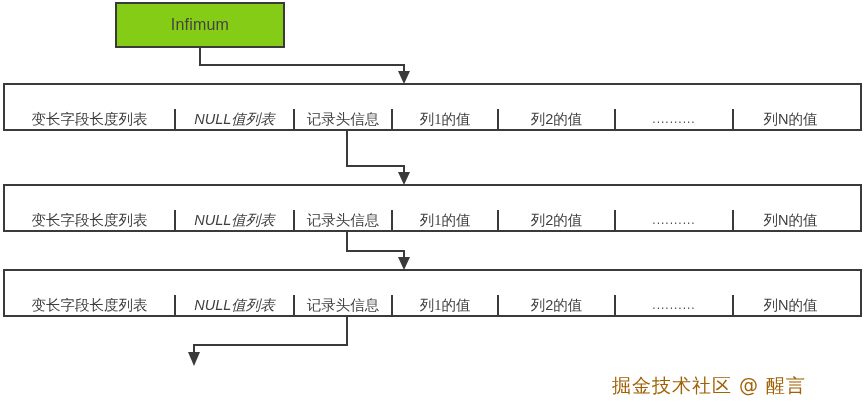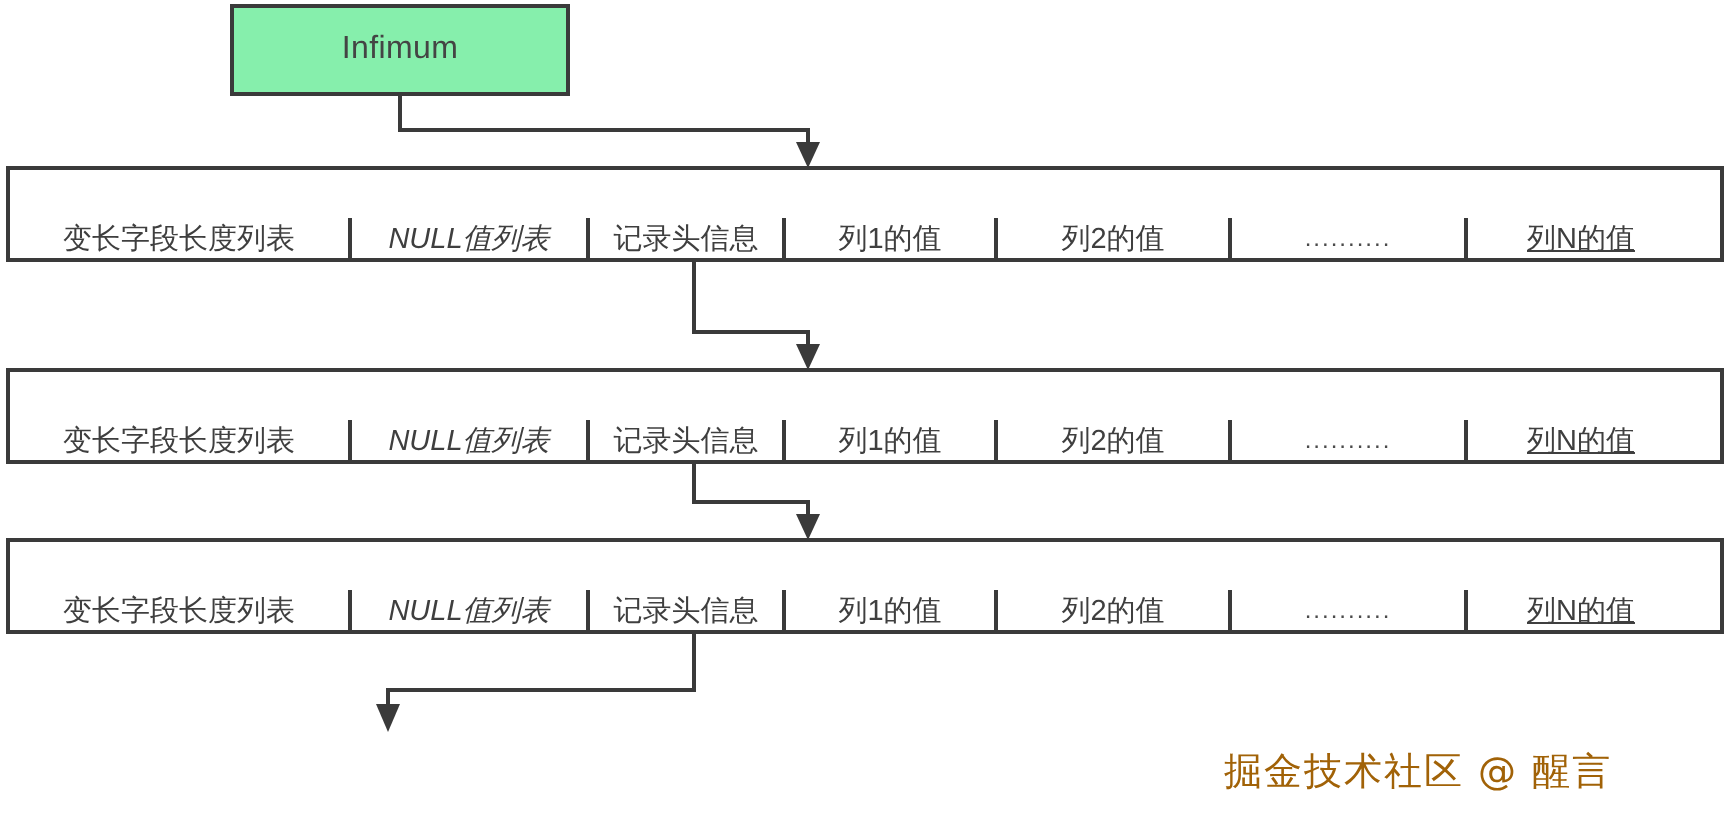--- a/index.html
+++ b/index.html
@@ -22,21 +22,21 @@
     top: 0;
     width: 865px;
     height: 413px;
   }
 
   
   .node-box {
     position: absolute;
     box-sizing: border-box;
     border: 2px solid #3a3a3a;
-    background: #86efac;
+    background: #84cc16;
     display: flex;
     align-items: center;
     justify-content: center;
     font-size: 16px;
     color: #444444;
     letter-spacing: 0.2px;
   }
 
   #infimum-box {
     left: 115px;
@@ -75,28 +75,27 @@
     align-items: center;
     justify-content: center;
     font-size: 14.5px;
     color: #3f3f3f;
     white-space: nowrap;
     overflow: hidden;
     margin-top: 24px;
   }
   .record-cell:last-child {
     border-right: none;
-    text-decoration: underline;
   }
 
   
   .c0 { width: 171px; }
   .c1 { width: 119px; font-style: italic; }
   .c2 { width: 98px; }
-  .c3 { width: 106px; }
+  .c3 { width: 106px; font-family: Liberation Serif, serif; }
   .c4 { width: 117px; }
   .c5 { width: 118px; }
   .c6 { width: 113px; }
 
   .ellipsis-cell {
     font-size: 12px;
     letter-spacing: 1px;
     color: #4a4a4a;
   }
 

